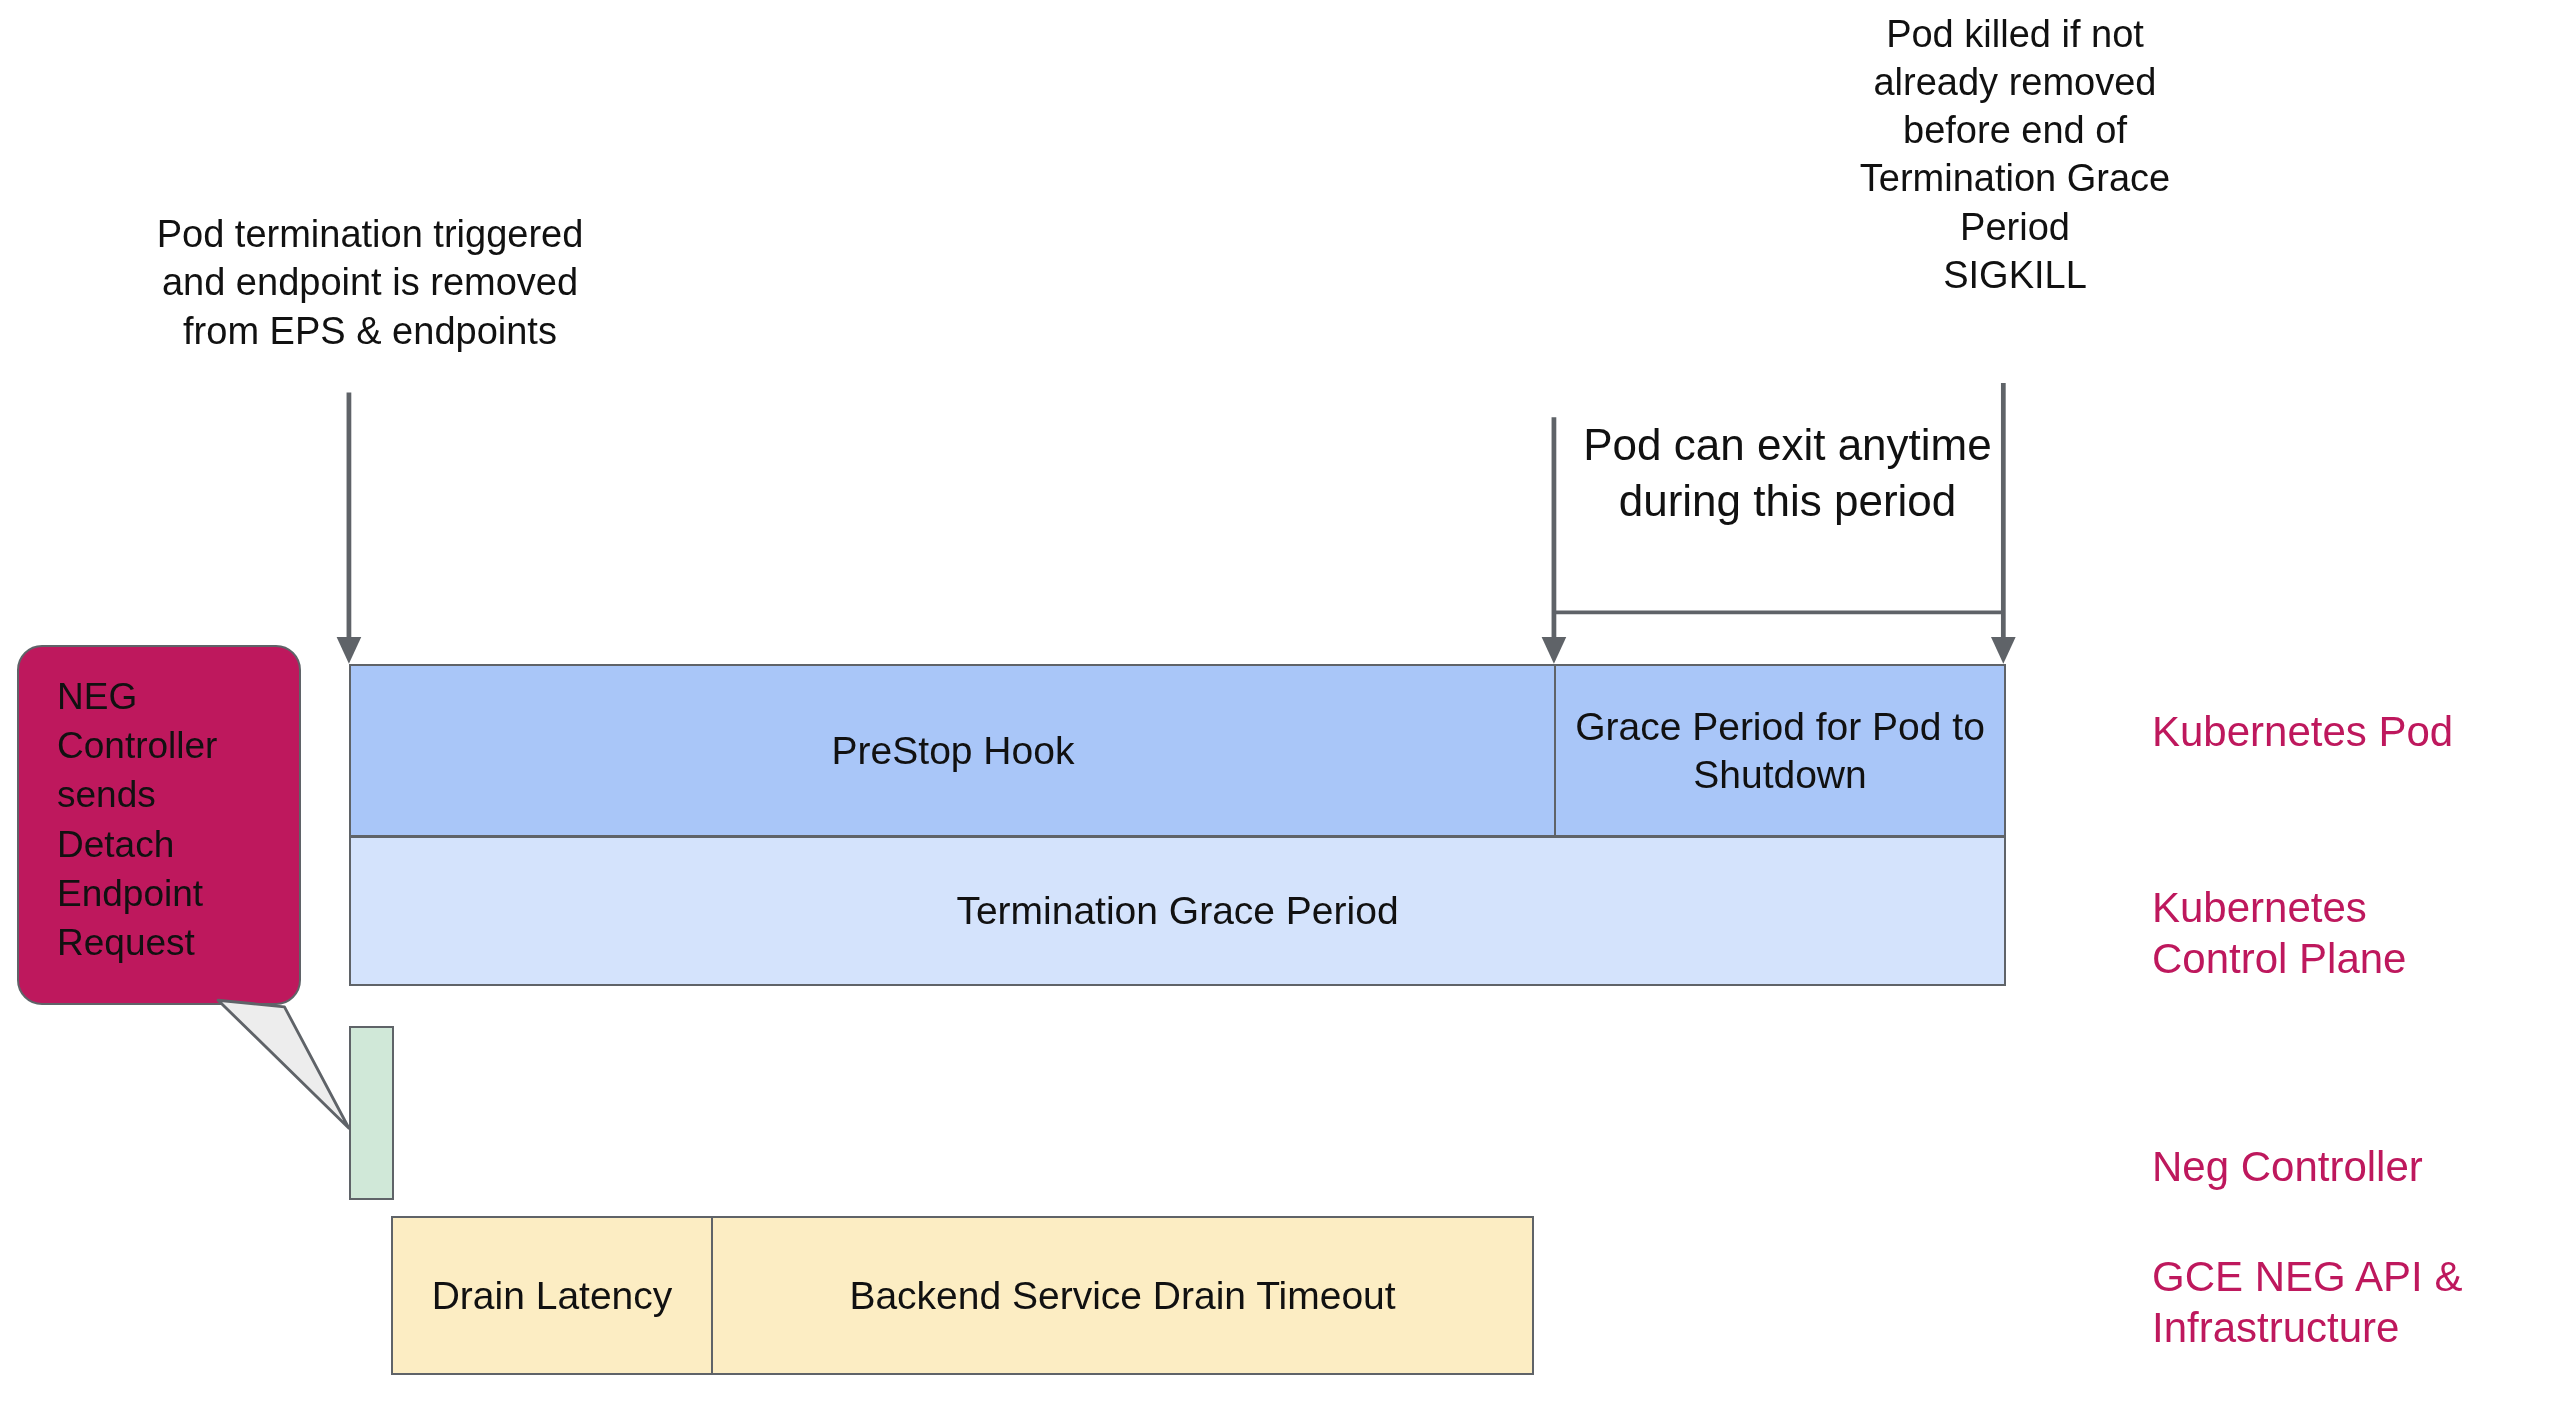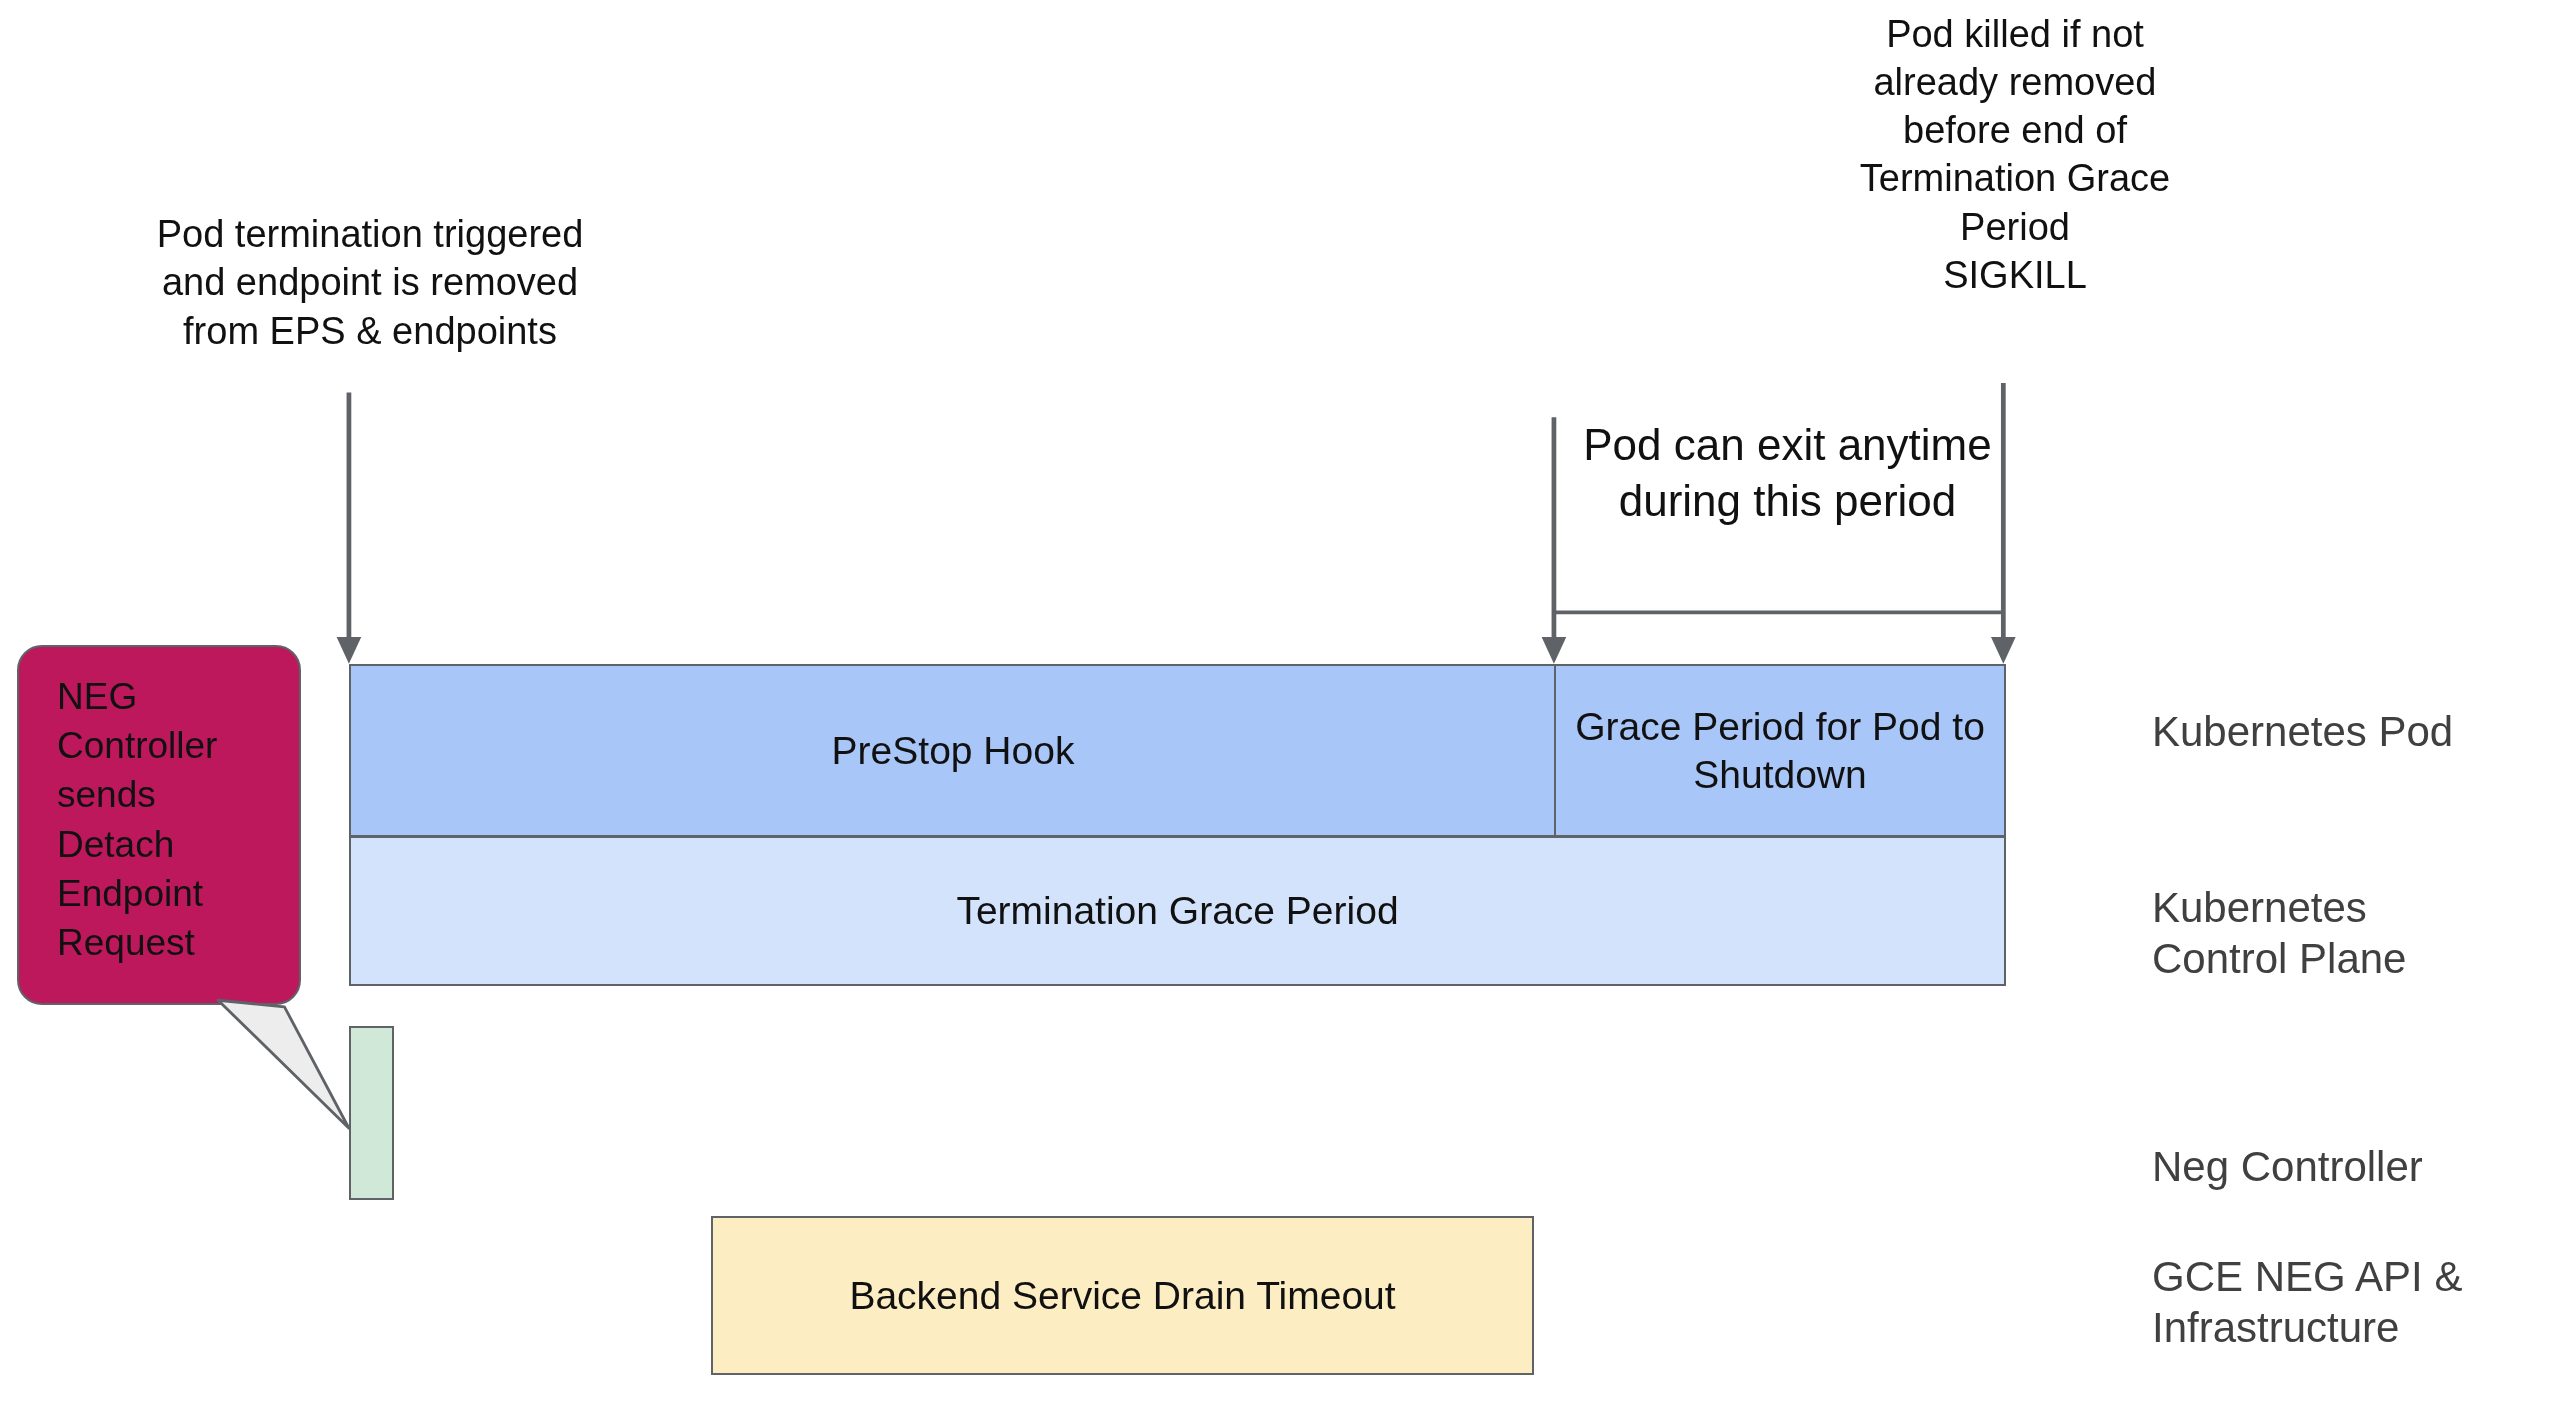--- a/index.html
+++ b/index.html
@@ -30,21 +30,21 @@
   .bar-bsdt   {left:711px;top:1216px;width:823px;height:159px;background:#fcedc3;}
 
   
   .callout{position:absolute;left:17px;top:645px;width:284px;height:360px;
            background:#be185d;border:2.8px solid #5f6368;border-radius:25px;
            box-sizing:border-box;padding:25px 0 0 38px;font-size:37px;line-height:1.33;
            color:#111;white-space:pre-line;}
   .callout-tail{position:absolute;left:0;top:0;width:2576px;height:1406px;pointer-events:none;}
 
   
-  .lane{position:absolute;left:2152px;font-size:42px;line-height:1.22;color:#404040;
+  .lane{position:absolute;left:2152px;font-size:42px;line-height:1.22;color:#be185d;
         white-space:pre-line;}
   .lane-pod {top:706px;}
   .lane-cp  {top:882px;}
   .lane-neg {top:1141px;}
   .lane-gce {top:1251px;}
 </style>
 </head>
 <body>
 
 <div class="stage">
@@ -101,20 +101,22 @@
 
   <div class="bar bar-prestop">PreStop Hook</div>
 
   <div class="bar bar-grace">Grace Period for
 Pod to Shutdown</div>
 
   <div class="bar bar-tgp">Termination Grace Period</div>
 
   <div class="bar bar-neg"></div>
 
+  <div class="bar bar-drain">Drain
+Latency</div>
 
   <div class="bar bar-bsdt">Backend Service Drain Timeout</div>
 
   <div class="lane lane-pod">Kubernetes Pod</div>
   <div class="lane lane-cp">Kubernetes
 Control Plane</div>
   <div class="lane lane-neg">Neg Controller</div>
   <div class="lane lane-gce">GCE NEG API &amp;
 Infrastructure</div>
 

